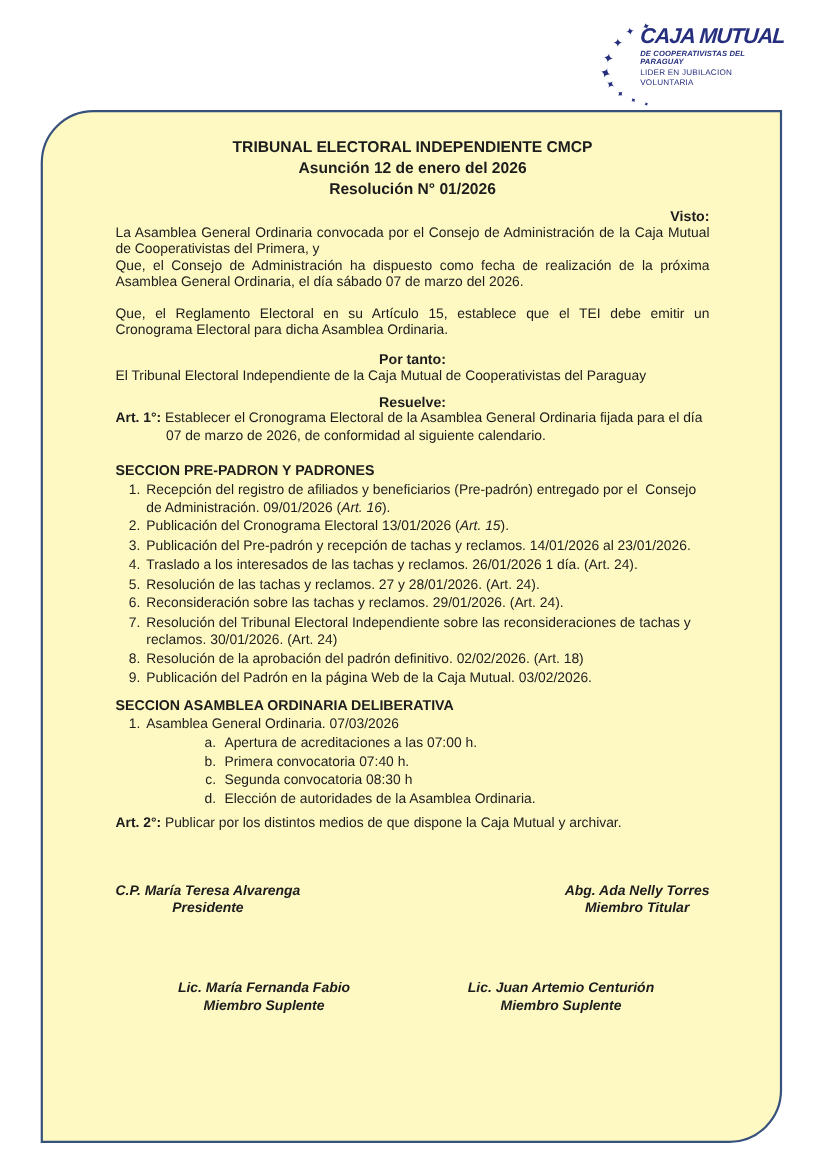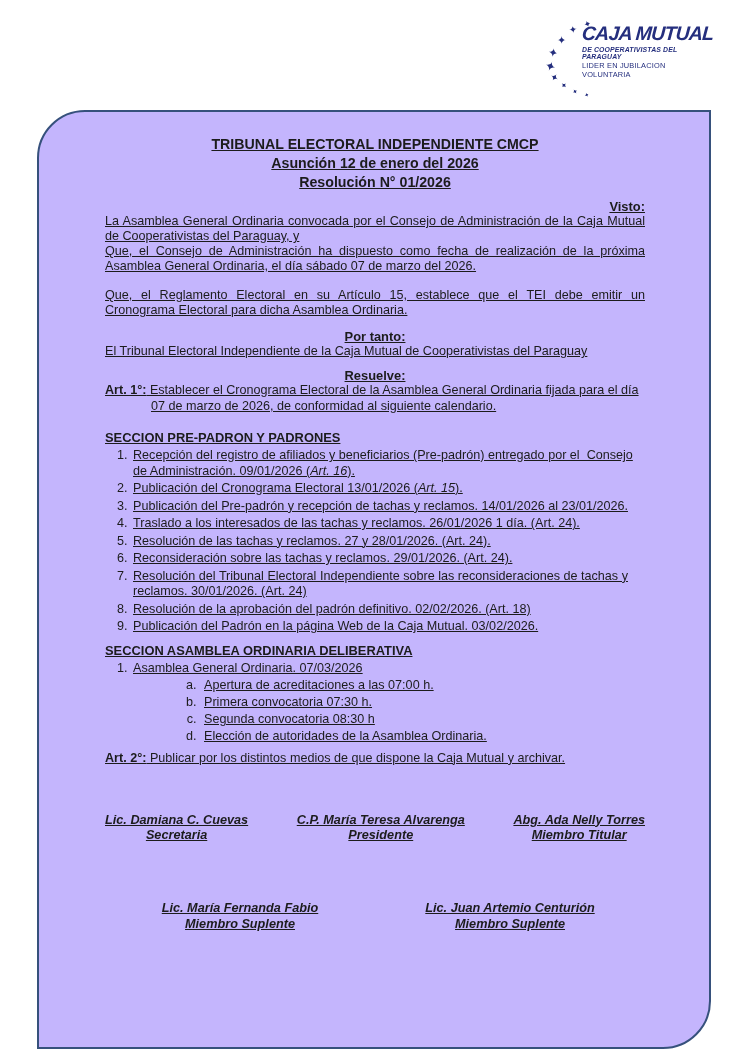--- a/index.html
+++ b/index.html
@@ -11,22 +11,22 @@
   
   .logo{position:absolute;top:14px;right:34px;width:178px;height:78px;}
   .logo-stars{position:absolute;left:0;top:0;width:60px;height:78px;}
   .logo-star{position:absolute;color:#252f7e;line-height:1;display:block;}
   .logo-text{position:absolute;left:44px;top:10px;width:132px;text-align:left;color:#252f7e;}
   .logo-brand{font-size:19.5px;font-weight:bold;letter-spacing:-0.8px;line-height:1;font-style:italic;transform:skewX(-4deg);}
   .logo-tagline{font-size:6.9px;font-weight:bold;letter-spacing:0.15px;margin-top:2px;font-style:italic;}
   .logo-subtagline{font-size:7.4px;font-weight:normal;letter-spacing:0.2px;margin-top:1.5px;}
   
   .sheet{
-    position:absolute;left:37px;top:110px;width:670px;height:935px;
-    border:2px solid #36517c;border-radius:48px 0 48px 0;background:#c4b5fd;text-decoration:underline;
+    position:absolute;left:37px;top:100px;width:670px;height:935px;
+    border:2px solid #36517c;border-radius:48px 0 48px 0;background:#fef9c3;
   }
   .content{padding:23px 64px 0 66px;font-size:12.6px;line-height:15px;}
   
   .doc-title{text-align:center;font-weight:bold;font-size:14.2px;line-height:19px;}
   .sec-head{text-align:center;font-weight:bold;font-size:12.9px;line-height:15px;}
   .h-visto{margin-top:7px;text-align:right;}
   .h-considerando{margin-top:21px;}
   .h-portanto{margin-top:11px;}
   .h-resuelve{margin-top:9px;}
   p.body{margin:0;text-align:justify;}
@@ -77,21 +77,21 @@
 <div class="sheet" style="border-color: rgb(54, 81, 124);">
   <div class="content">
 
     <div class="doc-title">
       <div>TRIBUNAL ELECTORAL INDEPENDIENTE CMCP</div>
       <div>Asunción 12 de enero del 2026</div>
       <div>Resolución N° 01/2026</div>
     </div>
 
     <div class="sec-head h-visto">Visto:</div>
-    <p class="body">La Asamblea General Ordinaria convocada por el Consejo de Administración de la Caja Mutual de Cooperativistas del Paraguay, y</p>
+    <p class="body">La Asamblea General Ordinaria convocada por el Consejo de Administración de la Caja Mutual de Cooperativistas del Primera, y</p>
 
     <p class="body">Que, el Consejo de Administración ha dispuesto como fecha de realización de la próxima Asamblea General Ordinaria, el día sábado 07 de marzo del 2026.</p>
     <p class="body gap">Que, el Reglamento Electoral en su Artículo 15, establece que el TEI debe emitir un Cronograma Electoral para dicha Asamblea Ordinaria.</p>
 
     <div class="sec-head h-portanto">Por tanto:</div>
     <p class="body">El Tribunal Electoral Independiente de la Caja Mutual de Cooperativistas del Paraguay</p>
 
     <div class="sec-head h-resuelve">Resuelve:</div>
     <div class="hang"><b>Art. 1°:</b><span> Establecer el Cronograma Electoral de la Asamblea General Ordinaria fijada para el día 07 de marzo de 2026, de conformidad al siguiente calendario.</span></div>
 
@@ -106,34 +106,30 @@
         <li><span>Resolución del Tribunal Electoral Independiente sobre las reconsideraciones de tachas y reclamos. 30/01/2026. (Art. 24)</span></li>
         <li><span>Resolución de la aprobación del padrón definitivo. 02/02/2026. (Art. 18)</span></li>
         <li><span>Publicación del Padrón en la página Web de la Caja Mutual. 03/02/2026.</span></li>
       </ol>
 
     <div class="sec-title second">SECCION ASAMBLEA ORDINARIA DELIBERATIVA</div>
     <ol class="main">
       <li><span> Asamblea General Ordinaria. 07/03/2026</span>
         <ol class="sub">
             <li>Apertura de acreditaciones a las 07:00 h.</li>
-            <li>Primera convocatoria 07:30 h.</li>
+            <li>Primera convocatoria 07:40 h.</li>
             <li>Segunda convocatoria 08:30 h</li>
             <li>Elección de autoridades de la Asamblea Ordinaria.</li>
           </ol>
       </li>
     </ol>
 
     <div class="art2"><b>Art. 2°:</b><span> Publicar por los distintos medios de que dispone la Caja Mutual y archivar.</span></div>
 
     <div class="sig-row sig-row-1">
-        <div class="sig">
-          <div class="sig-name">Lic. Damiana C. Cuevas</div>
-          <div class="sig-role">Secretaria</div>
-        </div>
         <div class="sig">
           <div class="sig-name">C.P. María Teresa Alvarenga</div>
           <div class="sig-role">Presidente</div>
         </div>
         <div class="sig">
           <div class="sig-name">Abg. Ada Nelly Torres</div>
           <div class="sig-role">Miembro Titular</div>
         </div>
       </div>
     <div class="sig-row sig-row-2">

